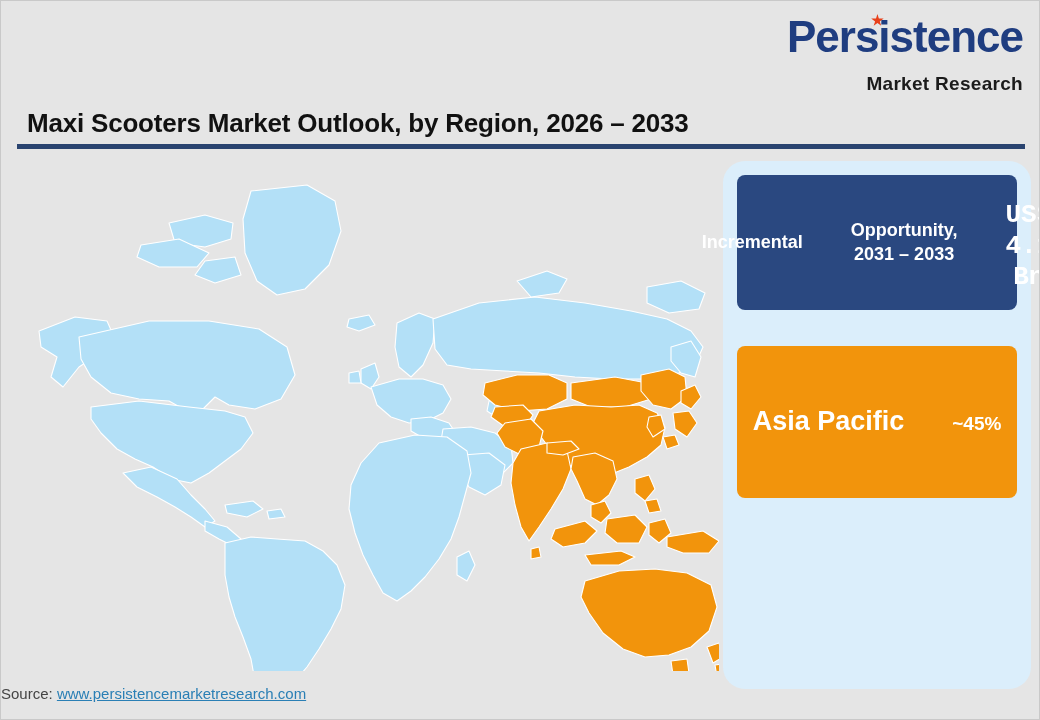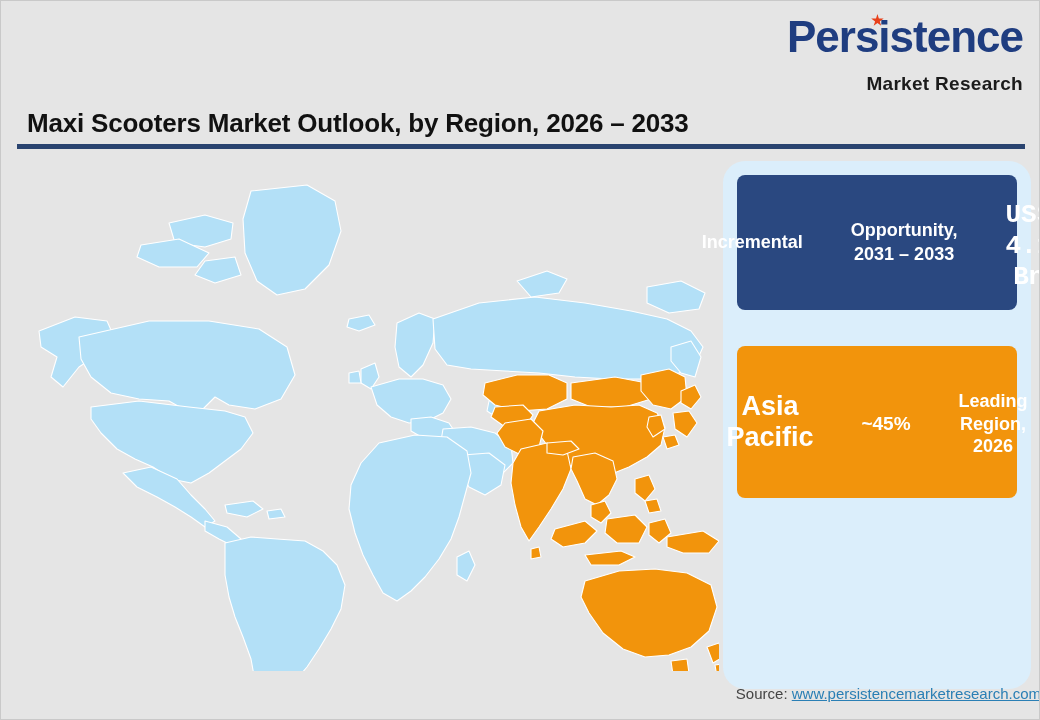--- a/index.html
+++ b/index.html
@@ -146,21 +146,21 @@
     line-height: 1.25;
     margin-top: 4px;
   }
 
   
   .source-line {
     position: absolute;
     left: 0;
     top: 684px;
     width: 1040px;
-    text-align: right;
+    text-align: left;
     font-size: 15px;
     color: #444444;
   }
   .source-link {
     color: #2a7fb5;
     text-decoration: underline;
   }
 </style>
 </head>
 <body>
@@ -289,21 +289,20 @@
 
     <div class="stat-card card-navy" id="card-incremental">
       <div class="c-small">Incremental</div>
       <div class="c-small">Opportunity, 2031 – 2033</div>
       <div class="c-big">US$ 4.1 Bn</div>
     </div>
 
     <div class="stat-card card-orange" id="card-leading">
       <div class="c-head">Asia Pacific</div>
       <div class="c-mid">~45%</div>
-      <div class="c-foot">Leading Region, 2026</div>
     </div>
 
   </div>
 
   <div class="source-line">
     <span>Source: </span><a class="source-link" href="#">www.persistencemarketresearch.com</a>
   </div>
 
 </div>
 

